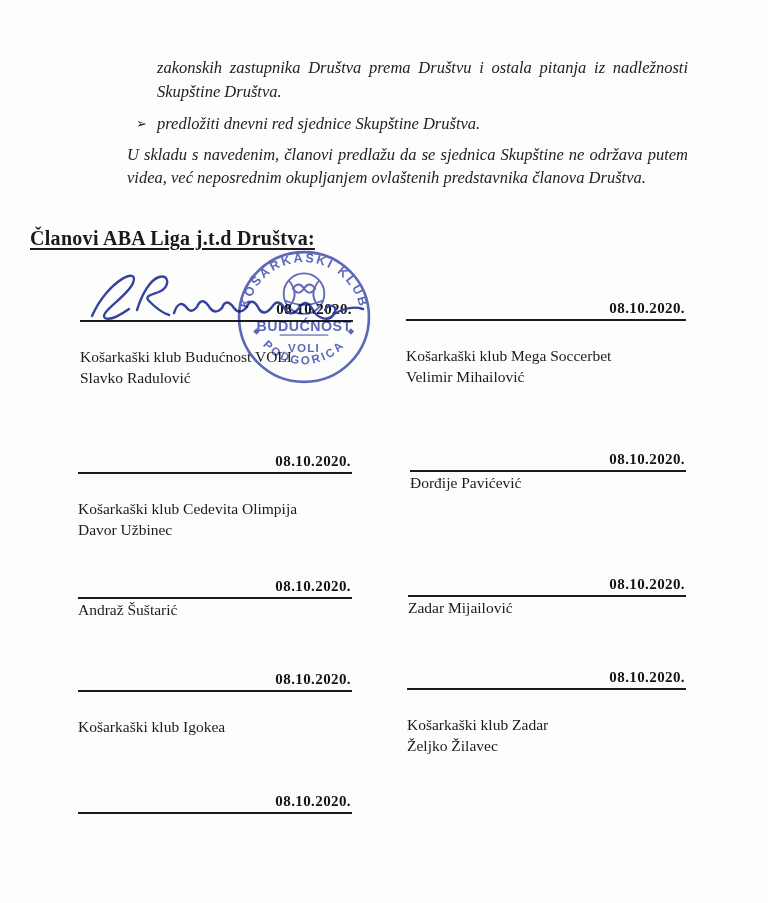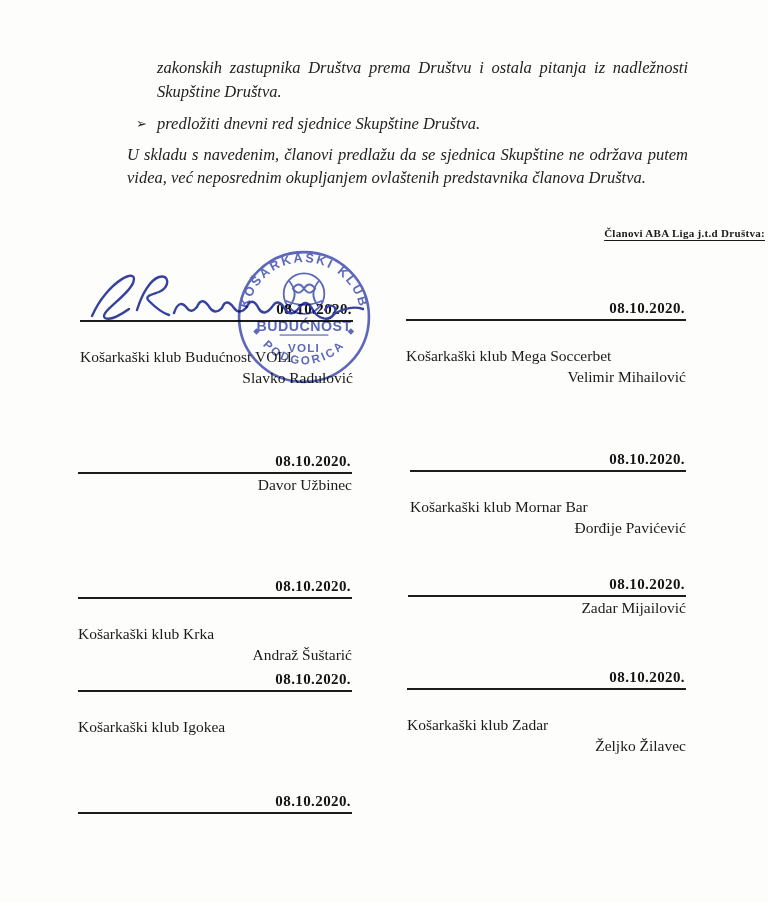--- a/index.html
+++ b/index.html
@@ -17,36 +17,36 @@
   .intro p{margin:0;text-align:justify;}
   .p-indent{margin-left:30px !important;}
   .bullet-row{display:flex;margin-top:9px;margin-bottom:7px;}
   .bullet-marker{
     width:21px;margin-left:9px;flex:none;font-style:normal;
     font-family:"DejaVu Sans", sans-serif;font-size:13px;line-height:23.5px;color:#222;
   }
   .bullet-text{flex:1;}
   .doc-heading{
     position:absolute;left:30px;top:227px;width:735px;
-    text-align:right;font-weight:bold;font-size:11px;color:#1a1a1a;
+    text-align:left;font-weight:bold;font-size:20px;color:#1a1a1a;
     letter-spacing:.3px;
   }
   .doc-heading span{text-decoration:underline;text-underline-offset:3px;}
   .sig-block{position:absolute;}
   .sig-line{
     height:21px;border-bottom:2px solid #1c1c1c;
     text-align:right;
   }
   .sig-date{
     display:inline-block;font-weight:bold;font-size:15px;
     letter-spacing:.4px;color:#141414;line-height:21px;
     padding-right:1px;
   }
   .sig-club{margin-top:24px;font-size:15.5px;line-height:21px;color:#1b1b1b;}
-  .sig-person{font-size:15.5px;line-height:21px;color:#1b1b1b;text-align:right;}
+  .sig-person{font-size:15.5px;line-height:21px;color:#1b1b1b;}
   .signature-svg{
     position:absolute;left:82px;top:264px;width:292px;height:64px;
     z-index:2;pointer-events:none;
   }
   .stamp{
     position:absolute;left:235px;top:248px;width:138px;height:138px;
     color:#4754b4;opacity:.88;mix-blend-mode:multiply;z-index:3;
     pointer-events:none;
   }
 </style>
@@ -78,34 +78,33 @@
     <div class="sig-line">
       <span class="sig-date">08.10.2020.</span>
     </div>
     <div class="sig-club">Košarkaški klub Mega Soccerbet</div>
     <div class="sig-person">Velimir Mihailović</div>
   </div>
     <div class="sig-block" style="left: 78px; top: 451px; width: 274px;">
     <div class="sig-line">
       <span class="sig-date">08.10.2020.</span>
     </div>
+    <div class="sig-club">Košarkaški klub Cedevita Olimpija</div>
     <div class="sig-person">Davor Užbinec</div>
   </div>
     <div class="sig-block" style="left: 410px; top: 449px; width: 276px;">
     <div class="sig-line">
       <span class="sig-date">08.10.2020.</span>
     </div>
-    <div class="sig-club">Košarkaški klub Mornar Bar</div>
     <div class="sig-person">Đorđije Pavićević</div>
   </div>
     <div class="sig-block" style="left: 78px; top: 576px; width: 274px;">
     <div class="sig-line">
       <span class="sig-date">08.10.2020.</span>
     </div>
-    <div class="sig-club">Košarkaški klub Krka</div>
     <div class="sig-person">Andraž Šuštarić</div>
   </div>
     <div class="sig-block" style="left: 408px; top: 574px; width: 278px;">
     <div class="sig-line">
       <span class="sig-date">08.10.2020.</span>
     </div>
     <div class="sig-person">Zadar Mijailović</div>
   </div>
     <div class="sig-block" style="left: 78px; top: 669px; width: 274px;">
     <div class="sig-line">

